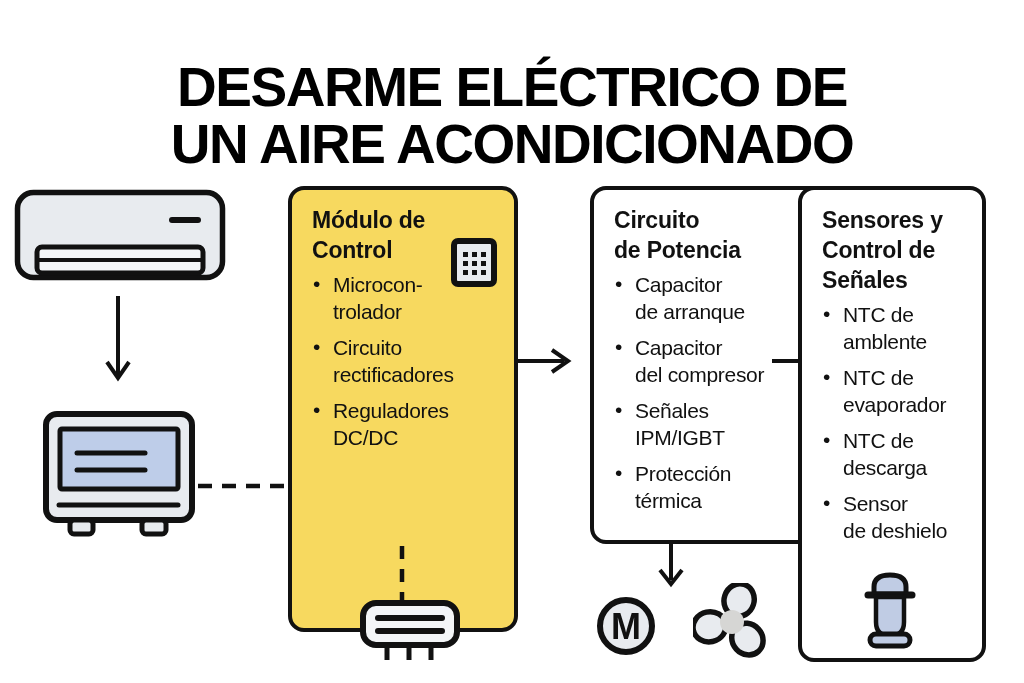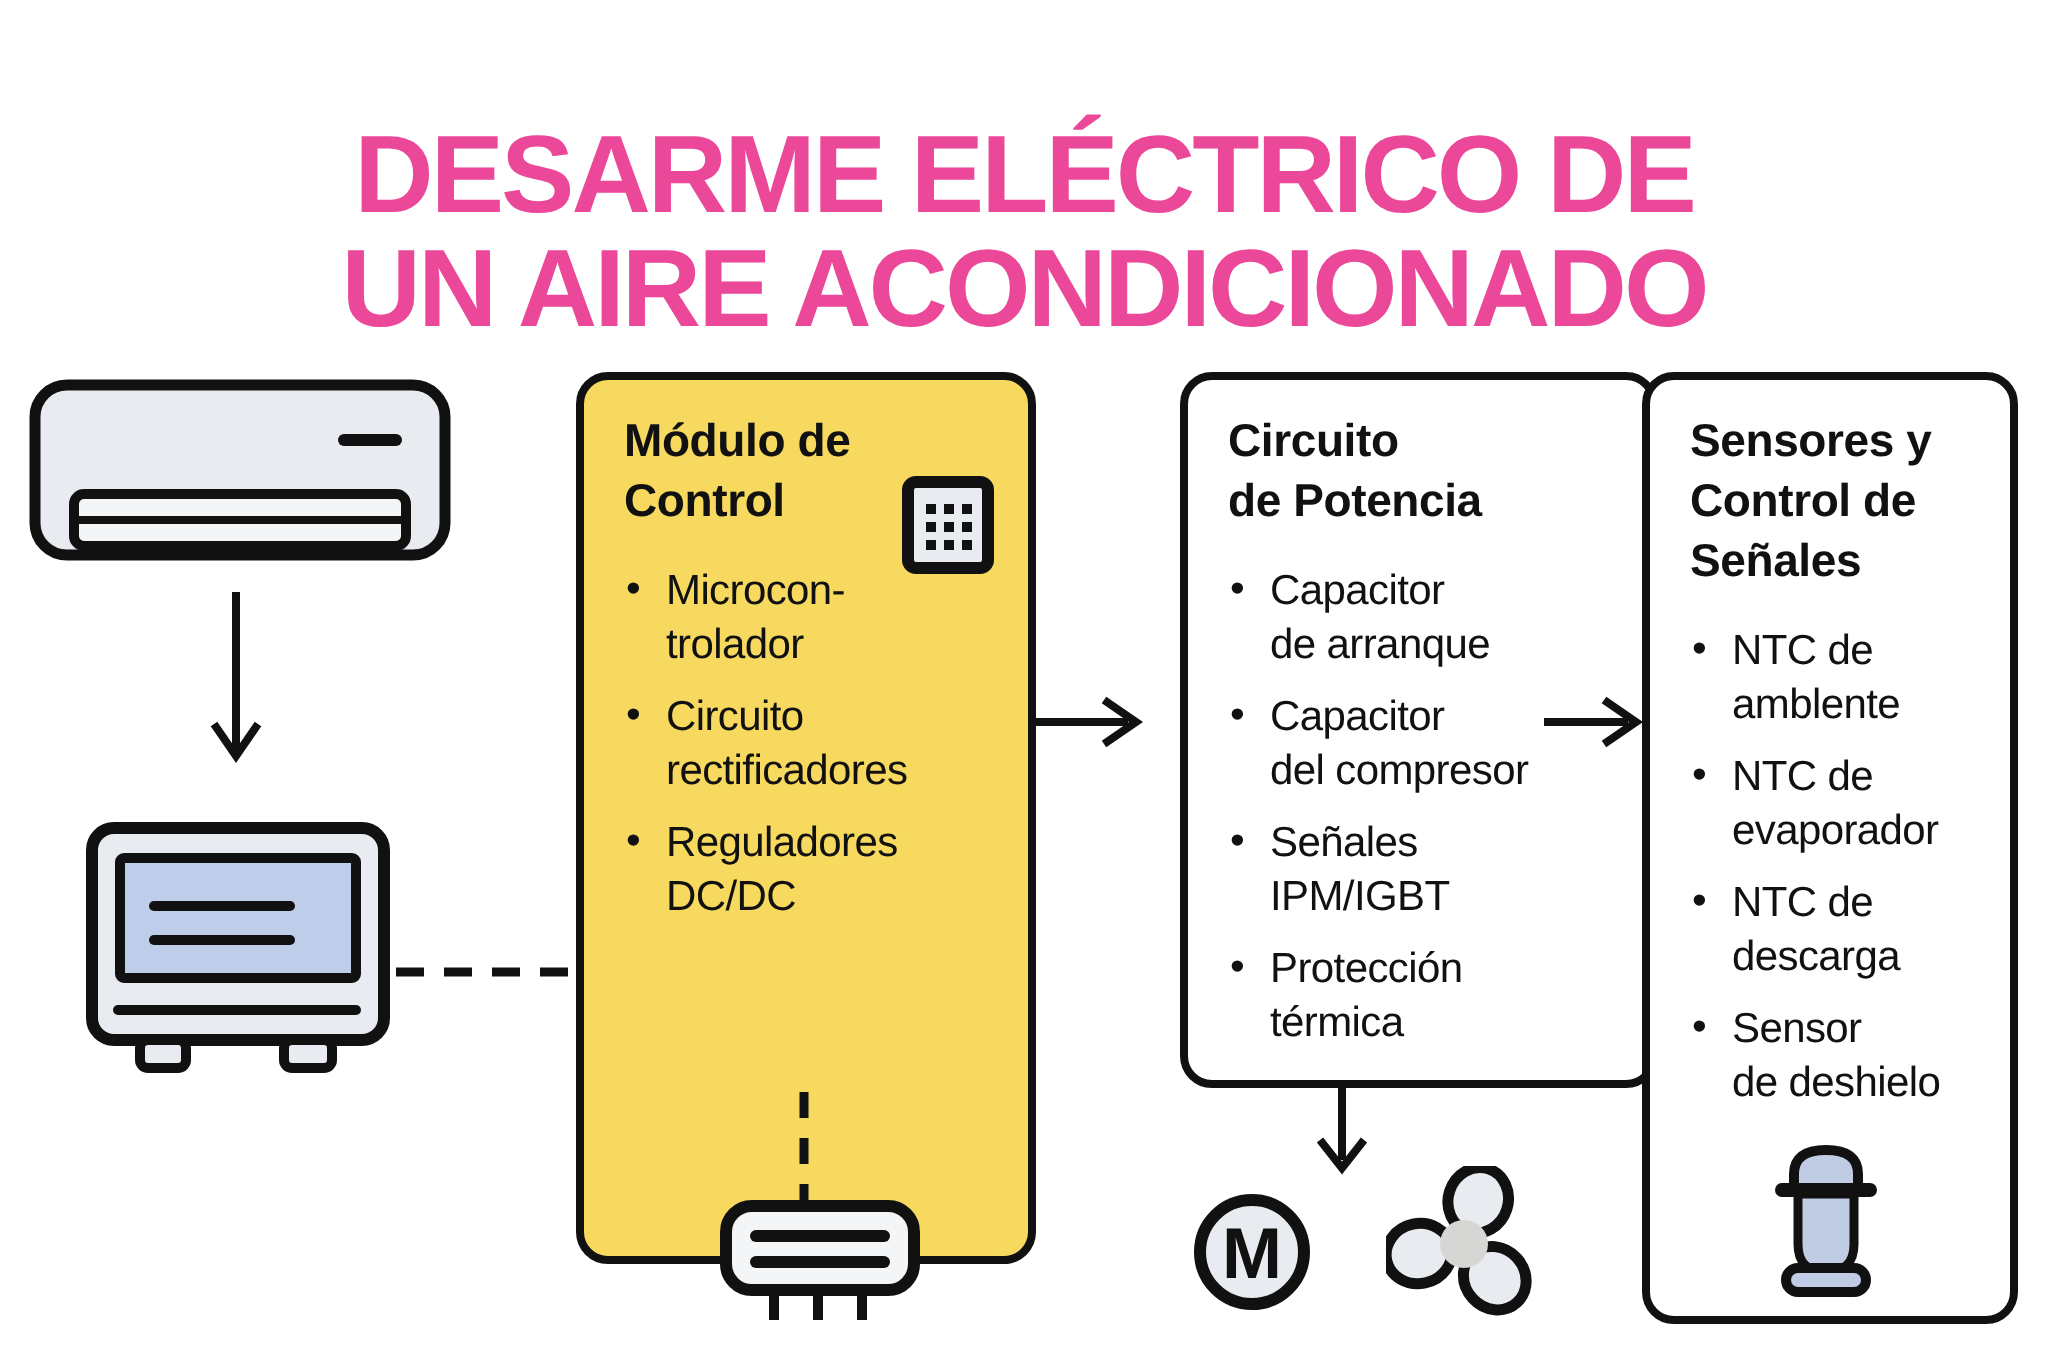--- a/index.html
+++ b/index.html
@@ -12,40 +12,40 @@
     --hub-gray:#D6D6D4;
   }
   html,body{margin:0;padding:0;background:#fff;}
   #canvas{
     position:relative;width:1024px;height:683px;background:#ffffff;
     font-family:"Liberation Sans",sans-serif;color:#111;overflow:hidden;
   }
   .page-title{
     position:absolute;top:22px;left:0;right:0;text-align:center;
     font-size:55px;line-height:57px;font-weight:bold;letter-spacing:-1.5px;
-    white-space:pre-line;color:#ec4899;
+    white-space:pre-line;color:#000000;
   }
   .box{
     position:absolute;border:4px solid var(--outline);border-radius:16px;
     background:#fff;box-sizing:border-box;padding:15px 14px 0 20px;
   }
   .box.yellow{background:var(--accent-yellow);}
   .box h2{
     margin:0;font-size:23px;line-height:30px;font-weight:bold;
     white-space:pre-line;letter-spacing:-0.2px;
   }
-  .box ul{list-style:none;margin:17px 0 0;padding:0;}
+  .box ul{list-style:none;margin:6px 0 0;padding:0;}
   .box li{
     position:relative;padding-left:21px;font-size:21px;line-height:27px;
     margin-bottom:9px;white-space:pre-line;letter-spacing:-0.3px;
   }
   .box li::before{content:"\2022";position:absolute;left:1px;top:-1px;}
   #box-control{left:288px;top:186px;width:230px;height:446px;}
   #box-power{left:590px;top:186px;width:239px;height:358px;}
-  #box-sensors{left:821px;top:186px;width:188px;height:476px;}
+  #box-sensors{left:798px;top:186px;width:188px;height:476px;}
   .abs{position:absolute;}
   svg .ol{stroke:var(--outline);fill:none;}
   svg .fill-gray{fill:var(--icon-gray);}
   svg .fill-gray-light{fill:var(--icon-gray-light);}
   svg .fill-blue{fill:var(--screen-blue);}
   svg .fill-sensor{fill:var(--sensor-blue);}
   svg .fill-hub{fill:var(--hub-gray);}
   svg text{font-family:"Liberation Sans",sans-serif;font-weight:bold;font-size:36px;fill:#111;}
 </style>
 </head>

